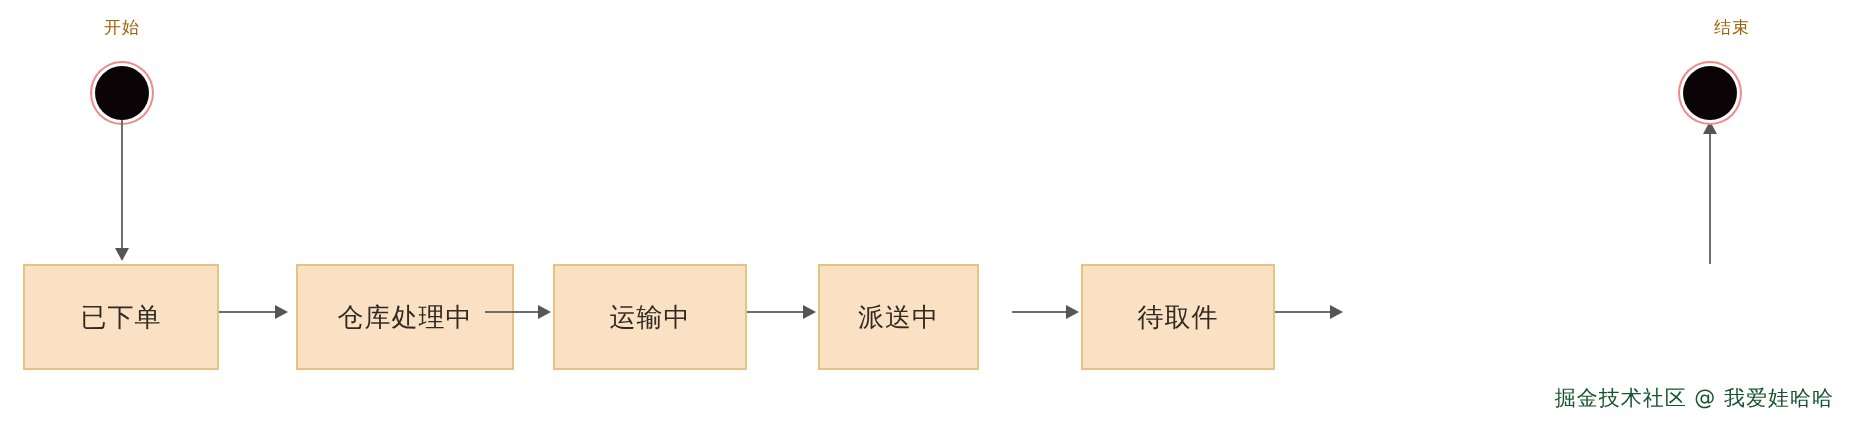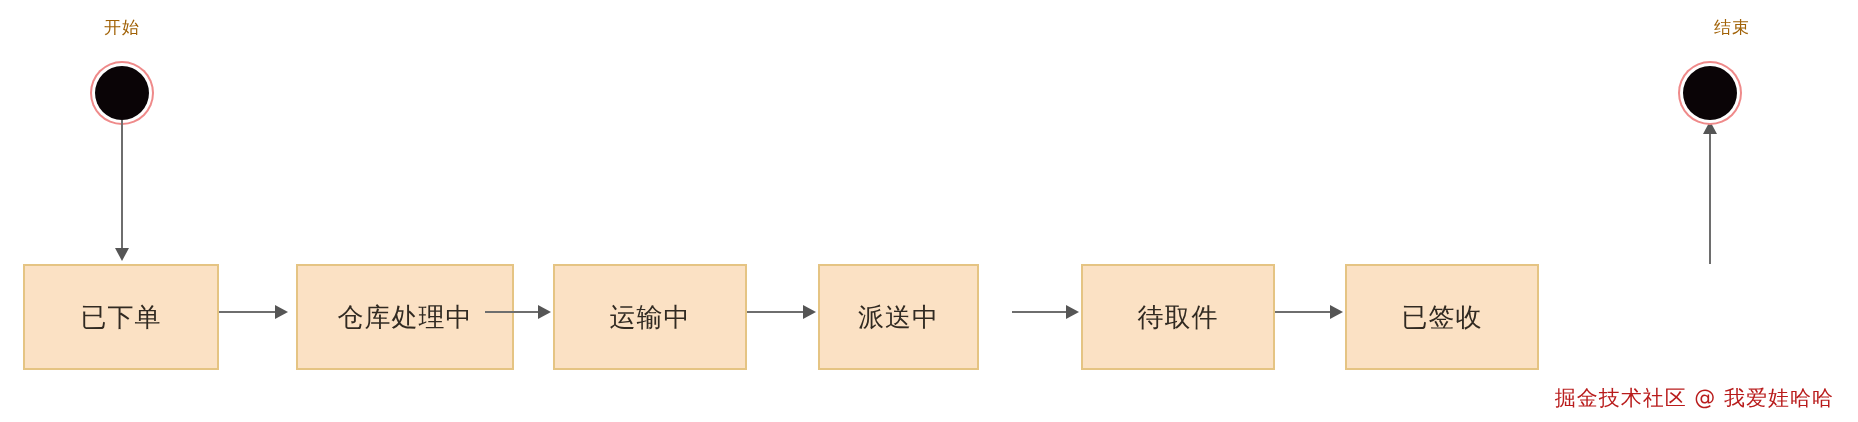--- a/index.html
+++ b/index.html
@@ -80,21 +80,21 @@
     border-bottom:7px solid transparent;
     border-left:13px solid #555555;
     top:305px;
   }
 
   
   .watermark{
     position:absolute;
     right:24px;bottom:10px;
     font-size:21px;
-    color:#b91c1c;
+    color:#14532d;
     white-space:nowrap;
     letter-spacing:1px;
   }
 </style>
 </head>
 <body>
 
 <div id="canvas">
 
   <div class="terminal-label" style="left:82px;top:16px;width:80px;">开始</div>
@@ -116,23 +116,20 @@
   </div>
 
   <div class="node" style="left:818px;width:161px;">
     <span class="node-label">派送中</span>
   </div>
 
   <div class="node" style="left:1081px;width:194px;">
     <span class="node-label">待取件</span>
   </div>
 
-  <div class="node" style="left:1345px;width:194px;">
-    <span class="node-label">已签收</span>
-  </div>
 
   <div class="edge-h" style="left:219px;width:58px;"></div>
   <div class="arrow-right" style="left:275px;"></div>
 
   <div class="edge-h" style="left:485px;width:55px;"></div>
   <div class="arrow-right" style="left:538px;"></div>
 
   <div class="edge-h" style="left:747px;width:58px;"></div>
   <div class="arrow-right" style="left:803px;"></div>
 

